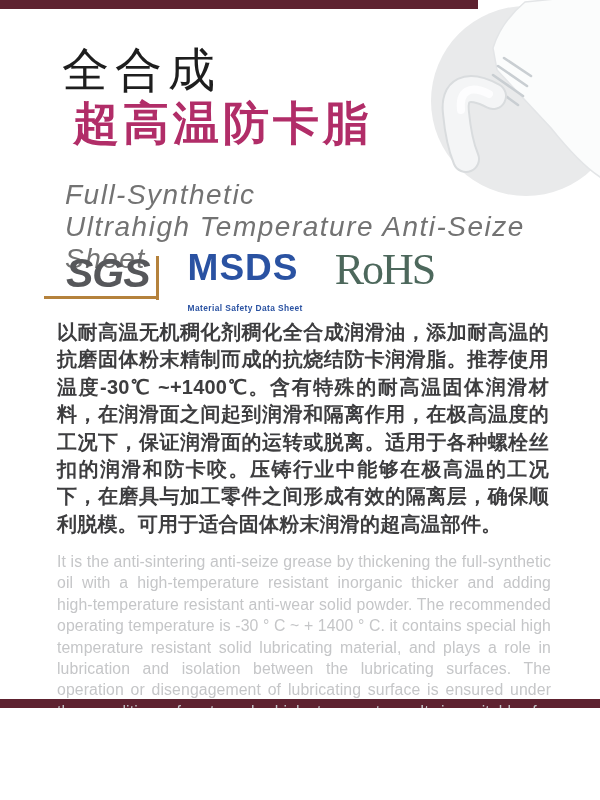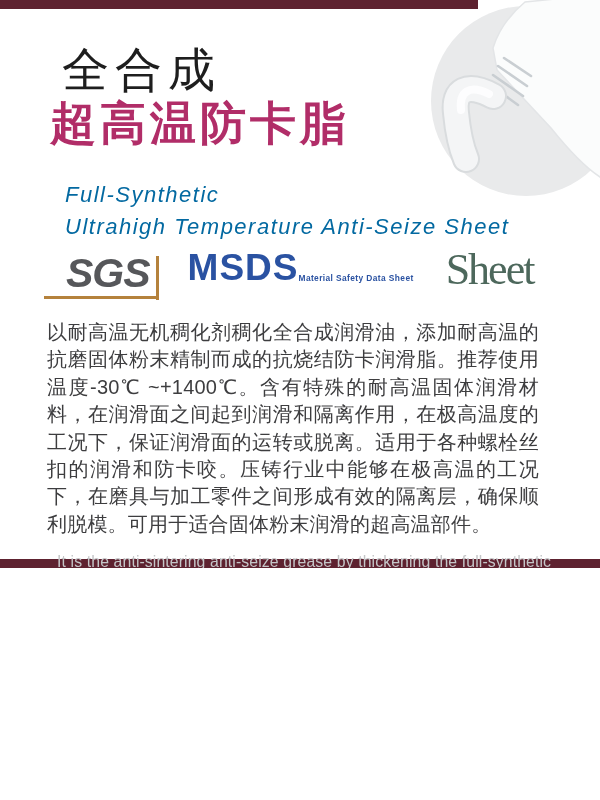--- a/index.html
+++ b/index.html
@@ -1,76 +1,76 @@
 <!DOCTYPE html>
 <html><head>
 <meta charset="utf-8">
 <style>
   html,body{margin:0;padding:0;background:#fff;}
   .page{
     position:relative;
-    width:600px;height:568px;
+    width:600px;height:708px;
     background:#ffffff;
     overflow:hidden;
     font-family:"Liberation Sans", sans-serif;
   }
   .accent-bar{position:absolute;background:#5e2230;}
   .accent-bar.top{left:0;top:0;width:478px;height:9px;}
   .accent-bar.bottom{left:0;bottom:0;width:600px;height:9px;}
 
   .product-photo{position:absolute;top:0;right:0;width:245px;height:250px;}
 
   .title-primary{
     position:absolute;left:62px;top:44px;
     font-size:47px;font-weight:500;color:#1e1e1e;
     letter-spacing:6px;line-height:1.1;
   }
   .title-secondary{
-    position:absolute;left:50px;top:98px;
+    position:absolute;left:73px;top:98px;
     font-size:46px;font-weight:bold;color:#b12d68;
     letter-spacing:4px;line-height:1.1;
   }
   .subtitle{
     position:absolute;left:65px;top:179px;
-    font-size:22px;font-style:italic;color:#0369a1;
+    font-size:28px;font-style:italic;color:#737373;
     letter-spacing:1.5px;line-height:32px;
   }
 
   .cert-row{
     position:absolute;left:64px;top:253px;
     display:flex;align-items:flex-start;
   }
   .cert-sgs{position:relative;padding:2px 4px 6px 2px;}
   .cert-sgs .sgs-text{
     font-size:41px;font-weight:bold;color:#56575a;
     letter-spacing:-1px;line-height:0.92;
     font-family:"Liberation Sans", sans-serif;
     font-style:italic;
   }
   .sgs-underline{position:absolute;left:-20px;right:-2px;bottom:0;height:3px;background:#b5823c;}
   .sgs-vline{position:absolute;right:-5px;top:3px;bottom:-1px;width:3px;background:#b5823c;}
-  .cert-msds{margin-left:34px;display:flex;flex-direction:row;}
+  .cert-msds{margin-left:34px;display:flex;flex-direction:column;}
   .cert-msds .msds-text{
     font-size:37px;font-weight:bold;color:#2a52a2;
     letter-spacing:1px;line-height:0.82;
   }
   .cert-msds .msds-sub{
     margin-top:20px;font-size:8.4px;font-weight:bold;color:#2a52a2;
     letter-spacing:0.4px;white-space:nowrap;
   }
   .cert-rohs{margin-left:32px;}
   .cert-rohs .rohs-text{
     font-family:"Liberation Serif", serif;
     font-size:44px;font-weight:500;color:#4d685c;
     letter-spacing:-2px;line-height:0.76;
   }
 
   .desc-cn{
-    position:absolute;left:47px;top:319px;width:492px;
-    font-size:20px;line-height:27.4px;font-weight:400;
+    position:absolute;left:57px;top:319px;width:492px;
+    font-size:20px;line-height:27.4px;font-weight:700;
     color:#3d3d3f;text-align:justify;letter-spacing:0.2px;
   }
   .desc-en{
     position:absolute;left:57px;top:551px;width:494px;
     font-size:15.8px;line-height:21.4px;font-weight:400;
     color:#c5c6c8;text-align:justify;letter-spacing:0.1px;
   }
 </style>
 </head>
 <body>
@@ -109,21 +109,21 @@
     <div class="cert-sgs">
       <div class="sgs-text">SGS</div>
       <div class="sgs-underline"></div>
       <div class="sgs-vline"></div>
     </div>
     <div class="cert-msds">
       <div class="msds-text">MSDS</div>
       <div class="msds-sub">Material Safety Data Sheet</div>
     </div>
     <div class="cert-rohs">
-      <div class="rohs-text">Sheet</div>
+      <div class="rohs-text">RoHS</div>
     </div>
   </div>
 
   <div class="desc-cn">以耐高温无机稠化剂稠化全合成润滑油，添加耐高温的抗磨固体粉末精制而成的抗烧结防卡润滑脂。推荐使用温度-30℃ ~+1400℃。含有特殊的耐高温固体润滑材料，在润滑面之间起到润滑和隔离作用，在极高温度的工况下，保证润滑面的运转或脱离。适用于各种螺栓丝扣的润滑和防卡咬。压铸行业中能够在极高温的工况下，在磨具与加工零件之间形成有效的隔离层，确保顺利脱模。可用于适合固体粉末润滑的超高温部件。</div>
 
   <div class="desc-en">It is the anti-sintering anti-seize grease by thickening the full-synthetic oil with a high-temperature resistant inorganic thicker and adding high-temperature resistant anti-wear solid powder. The recommended operating temperature is -30 ° C ~ + 1400 ° C. it contains special high temperature resistant solid lubricating material, and plays a role in lubrication and isolation between the lubricating surfaces. The operation or disengagement of lubricating surface is ensured under the condition of extremely high temperature. It is suitable for lubrication and anti-seize of various bolt and thread. In die casting industry, an effective isolation layer can be formed between grinding tools and machined parts at very high temperature to ensure smooth demoulding. It can be used for ultra-high temperature parts suitable for solid powder lubrication.</div>
 
 </div>
 
 </body></html>

